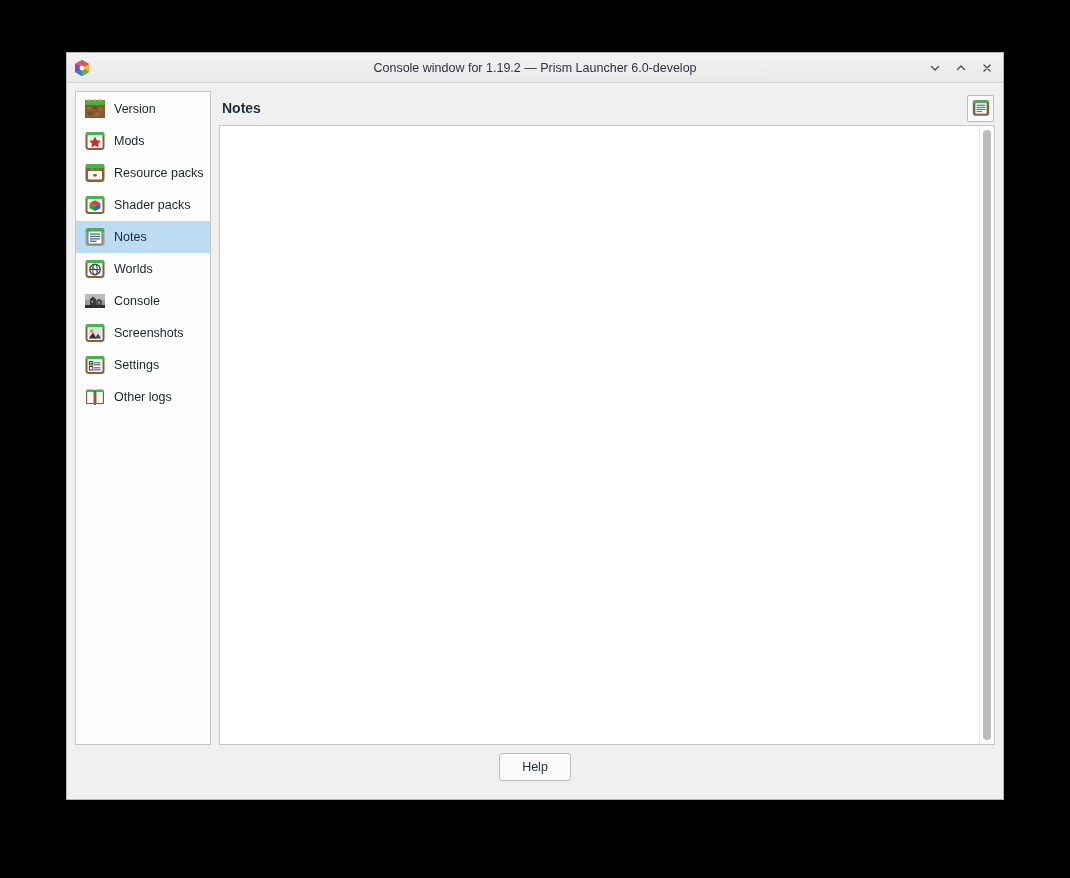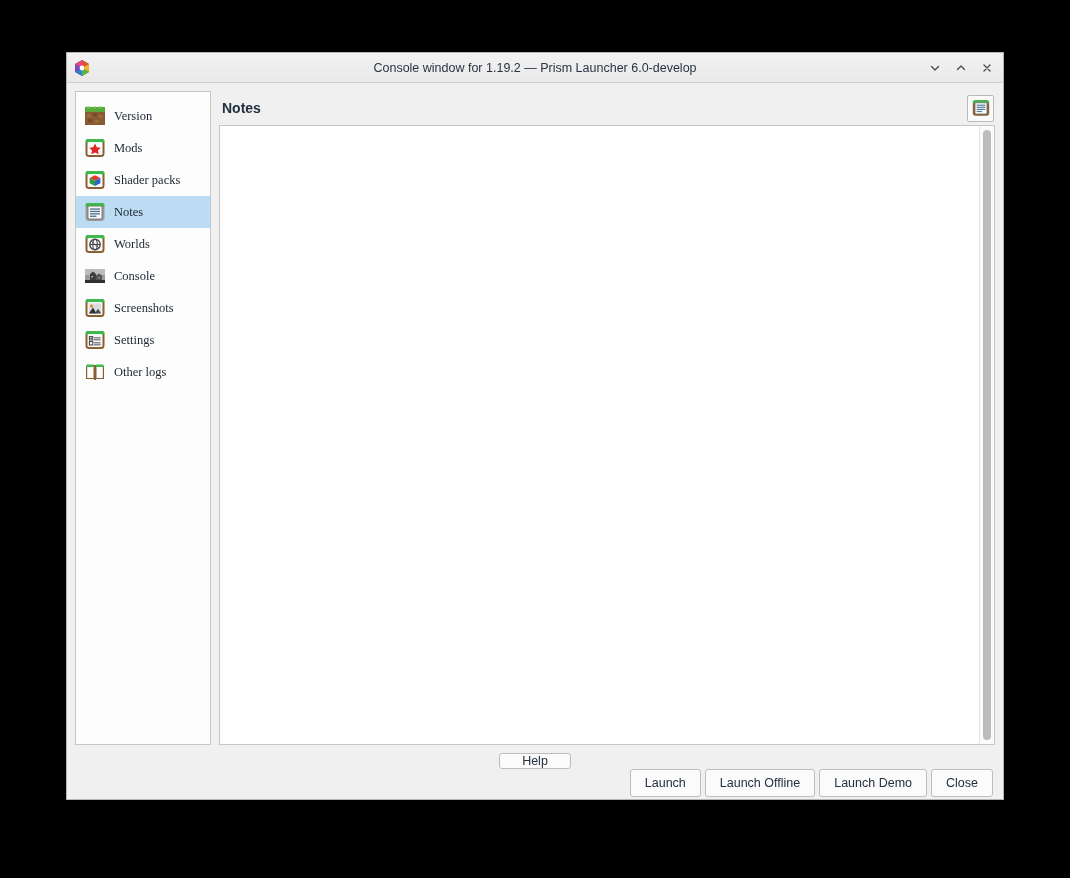--- a/index.html
+++ b/index.html
@@ -86,22 +86,21 @@
   }
 
   
   #sidebar {
     width: 136px;
     min-width: 136px;
     background: #fdfdfd;
     border: 1px solid #c6c6c6;
     box-sizing: border-box;
     overflow: hidden;
-    padding-top: 8px;
-    font-family: Liberation Serif, serif;
+    padding-top: 1px;
   }
   .side-item {
     height: 32px;
     display: flex;
     align-items: center;
     padding-left: 8px;
     box-sizing: border-box;
     cursor: default;
     gap: 8px;
   }
@@ -302,20 +301,32 @@
           <svg width="22" height="22" viewBox="0 0 22 22">
             <rect x="1.5" y="2" width="19" height="18" rx="3.5" fill="#8a5f33"></rect>
             <rect x="1.5" y="2" width="19" height="4" rx="2" fill="#3dbb4a"></rect>
             <rect x="3.5" y="5" width="15" height="13" rx="1.5" fill="#fbfbfb"></rect>
             <polygon points="11,6.5 12.8,10.2 16.8,10.7 13.9,13.4 14.7,17.3 11,15.4 7.3,17.3 8.1,13.4 5.2,10.7 9.2,10.2" fill="#e02323"></polygon>
           </svg>
         </span>
         <span class="side-label">Mods</span>
       </div>
 
+      <div class="side-item">
+        <span class="side-icon">
+          <svg width="22" height="22" viewBox="0 0 22 22">
+            <rect x="1.5" y="2" width="19" height="18" rx="3.5" fill="#8a5f33"></rect>
+            <rect x="1.5" y="2" width="19" height="4" rx="2" fill="#3dbb4a"></rect>
+            <rect x="3.5" y="8.5" width="15" height="9.5" rx="1.5" fill="#fbfbfb" stroke="#8a5f33" stroke-width="1"></rect>
+            <path d="M8 8.5 V7 a3 3 0 0 1 6 0 V8.5" fill="none" stroke="#3dbb4a" stroke-width="1.6"></path>
+            <rect x="9.2" y="12" width="3.6" height="2.4" rx="0.6" fill="#8a5f33"></rect>
+          </svg>
+        </span>
+        <span class="side-label">Resource packs</span>
+      </div>
 
       <div class="side-item">
         <span class="side-icon">
           <svg width="22" height="22" viewBox="0 0 22 22">
             <rect x="1.5" y="2" width="19" height="18" rx="3.5" fill="#8a5f33"></rect>
             <rect x="1.5" y="2" width="19" height="4" rx="2" fill="#3dbb4a"></rect>
             <rect x="3.5" y="5" width="15" height="13" rx="1.5" fill="#fbfbfb"></rect>
             <polygon points="11,6.2 16.4,9 11,11.8 5.6,9" fill="#e03c2e"></polygon>
             <polygon points="5.6,9 11,11.8 11,17 5.6,14.2" fill="#2f9e3f"></polygon>
             <polygon points="16.4,9 11,11.8 11,17 16.4,14.2" fill="#2f63c8"></polygon>
@@ -447,21 +458,15 @@
         <div id="notes-scroll">
           <div id="notes-thumb"></div>
         </div>
       </div>
 
     </div>
   </div>
 
   <div id="footer">
     <button class="btn" id="help-btn">Help</button>
-    <div id="footer-right">
-      <button class="btn">Launch</button>
-      <button class="btn">Launch Offline</button>
-      <button class="btn">Launch Demo</button>
-      <button class="btn">Close</button>
-    </div>
   </div>
 
 </div>
 
 </body></html>

